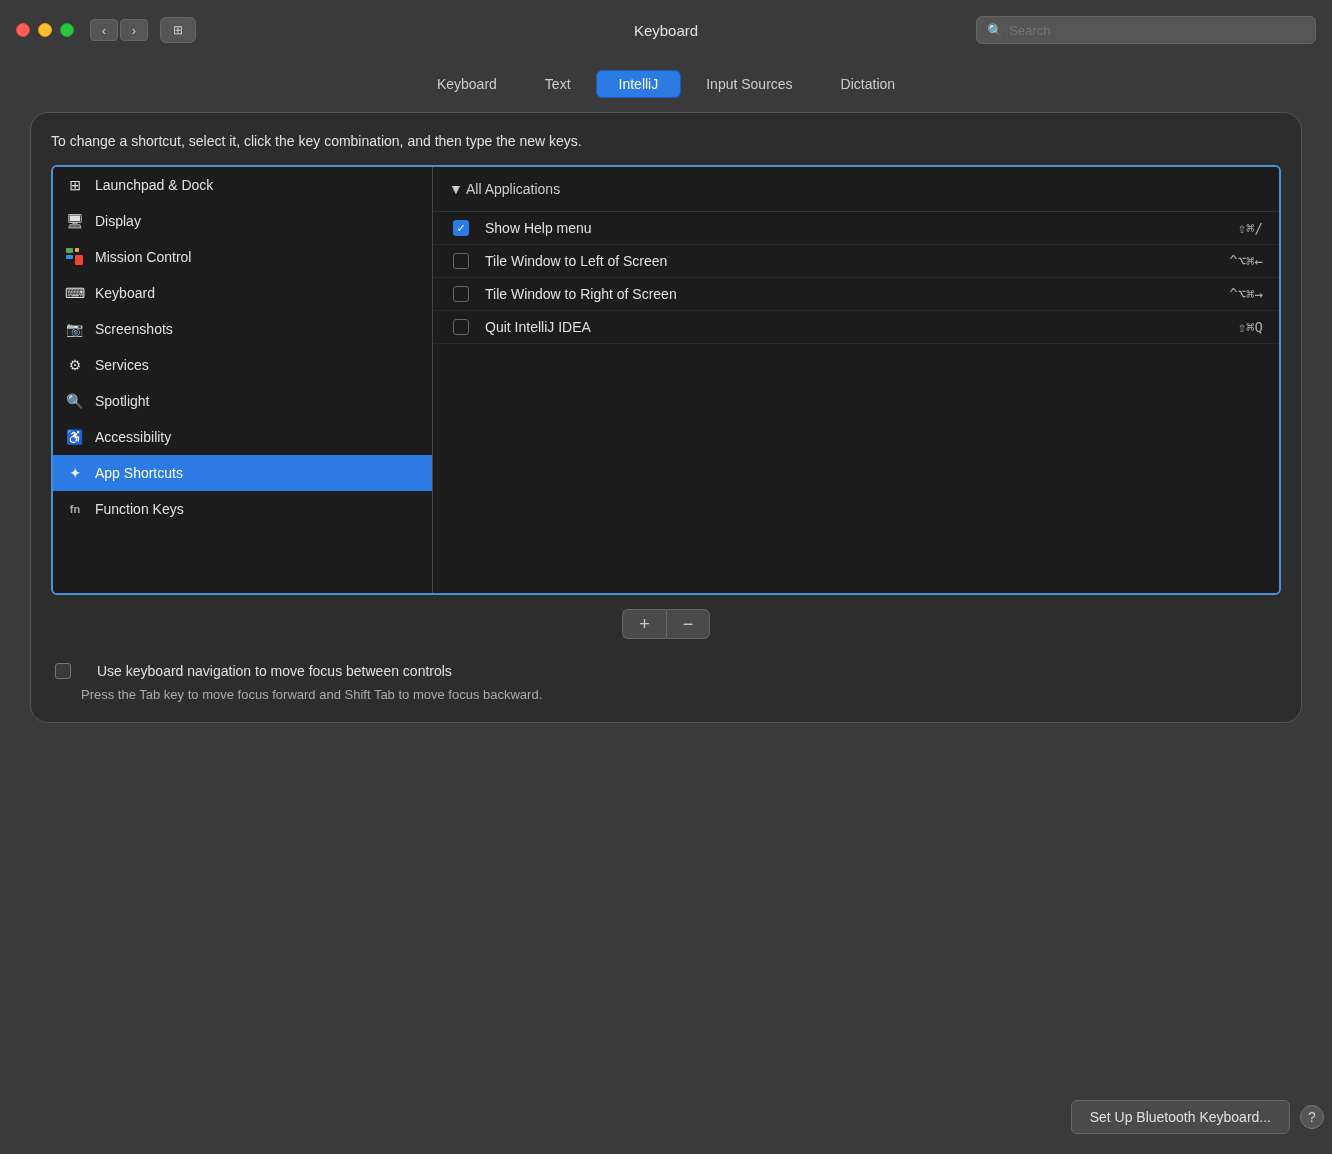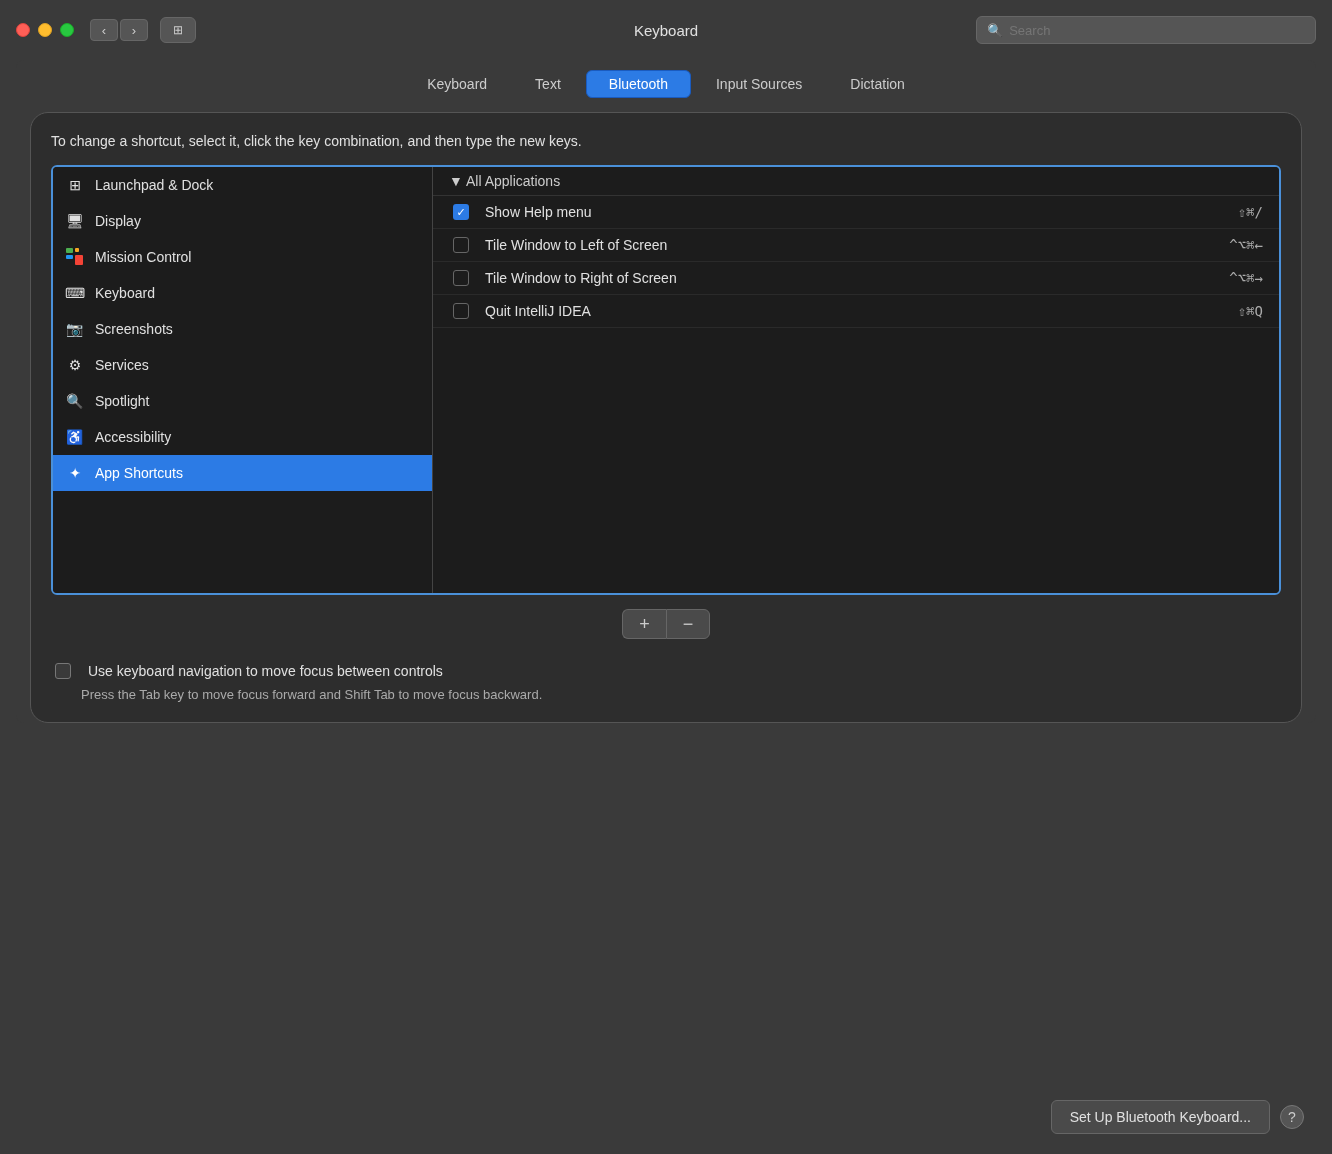--- a/index.html
+++ b/index.html
@@ -188,21 +188,21 @@
       flex-shrink: 0;
     }
 
     
     .right-panel {
       flex: 1;
       background: #1c1c1c;
       overflow-y: auto;
     }
     .right-panel-header {
-      padding: 6px 16px;
+      padding: 14px 16px;
       color: #ccc;
       font-size: 14px;
       border-bottom: 1px solid #333;
       display: flex;
       align-items: center;
       gap: 6px;
     }
     .shortcut-row {
       display: flex;
       align-items: center;
@@ -271,21 +271,21 @@
     .nav-checkbox-section {
       margin-top: 24px;
       padding: 0 4px;
       display: flex;
       flex-direction: column;
       gap: 8px;
     }
     .nav-checkbox-row {
       display: flex;
       align-items: center;
-      gap: 17px;
+      gap: 26px;
     }
     .nav-checkbox {
       width: 16px;
       height: 16px;
       border: 1px solid #777;
       border-radius: 3px;
       background: #3a3a3a;
       flex-shrink: 0;
     }
     .nav-checkbox-label {
@@ -295,21 +295,21 @@
     .nav-checkbox-desc {
       color: #aaa;
       font-size: 13px;
       padding-left: 26px;
     }
 
     
     .footer {
       position: absolute;
       bottom: 20px;
-      right: 28px;
+      right: 8px;
       display: flex;
       gap: 10px;
       align-items: center;
     }
     .bt-keyboard-btn {
       padding: 8px 18px;
       background: #4a4a4a;
       border: 1px solid #666;
       border-radius: 6px;
       color: #e0e0e0;
@@ -357,21 +357,21 @@
     <span class="search-icon-char">🔍</span>
     <input type="text" placeholder="Search" style="">
   </div>
 </div>
 
 <div class="main-content">
 
   <div class="tab-bar">
     <div class="tab">Keyboard</div>
     <div class="tab">Text</div>
-    <div class="tab active">Bluetooth</div>
+    <div class="tab active">IntelliJ</div>
     <div class="tab">Input Sources</div>
     <div class="tab">Dictation</div>
   </div>
 
   <div class="content-panel">
     <p class="instruction-text">To change a shortcut, select it, click the key combination, and then type the new keys.</p>
 
     <div class="shortcut-area">
 
       <div class="sidebar">
@@ -411,20 +411,24 @@
           <span>Spotlight</span>
         </div>
         <div class="sidebar-item">
           <span class="sidebar-icon">♿</span>
           <span>Accessibility</span>
         </div>
         <div class="sidebar-item active">
           <span class="sidebar-icon">✦</span>
           <span>App Shortcuts</span>
         </div>
+        <div class="sidebar-item">
+          <span class="sidebar-icon" style="font-size:11px;font-weight:bold;color:#aaa">fn</span>
+          <span>Function Keys</span>
+        </div>
       </div>
 
       <div class="right-panel">
         <div class="right-panel-header">
           <span>▼ All Applications</span>
         </div>
         <div class="shortcut-row">
           <div class="checkbox-area">
             <div class="cb-checked">✓</div>
           </div>

